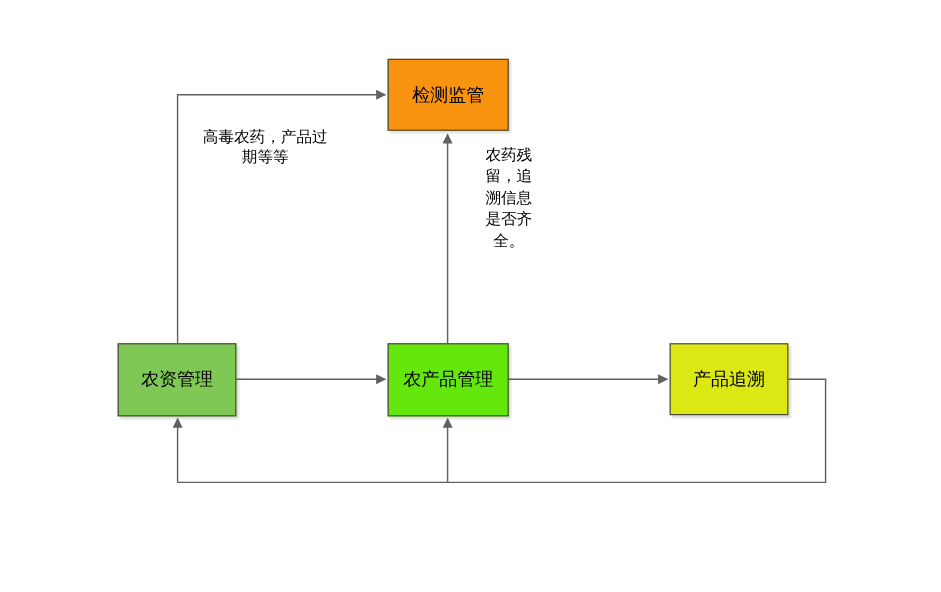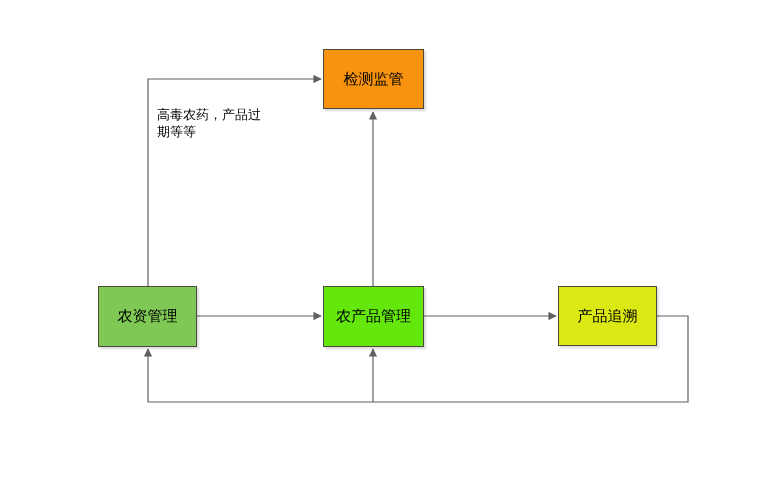--- a/index.html
+++ b/index.html
@@ -47,20 +47,21 @@
   }
   .node-detection      { left: 323px; top: 49px;  width: 101px; height: 60px; }
   .node-agri-materials { left: 98px;  top: 286px; width: 99px;  height: 61px; }
   .node-agri-products  { left: 323px; top: 286px; width: 101px; height: 61px; }
   .node-traceability   { left: 558px; top: 286px; width: 99px;  height: 60px; }
 
   .edge-label {
     position: absolute;
     font-size: 13px;
     color: var(--text-color);
+    text-align: center;
     white-space: pre-line;
   }
   .edge-label-1 { left: 157px; top: 106px; width: 128px; line-height: 17px; }
   .edge-label-2 { left: 398px; top: 121px; width: 52px;  line-height: 18px; }
 </style>
 </head>
 <body>
 
 <div class="canvas">
 
@@ -96,14 +97,19 @@
     <span>农产品管理</span>
   </div>
 
   <div class="node node-traceability" style="background-color: rgb(220, 232, 20);">
     <span>产品追溯</span>
   </div>
 
   <div class="edge-label edge-label-1">高毒农药，产品过
 期等等</div>
 
+  <div class="edge-label edge-label-2">农药残
+留，追
+溯信息
+是否齐
+全。</div>
 
 </div>
 
 </body></html>

